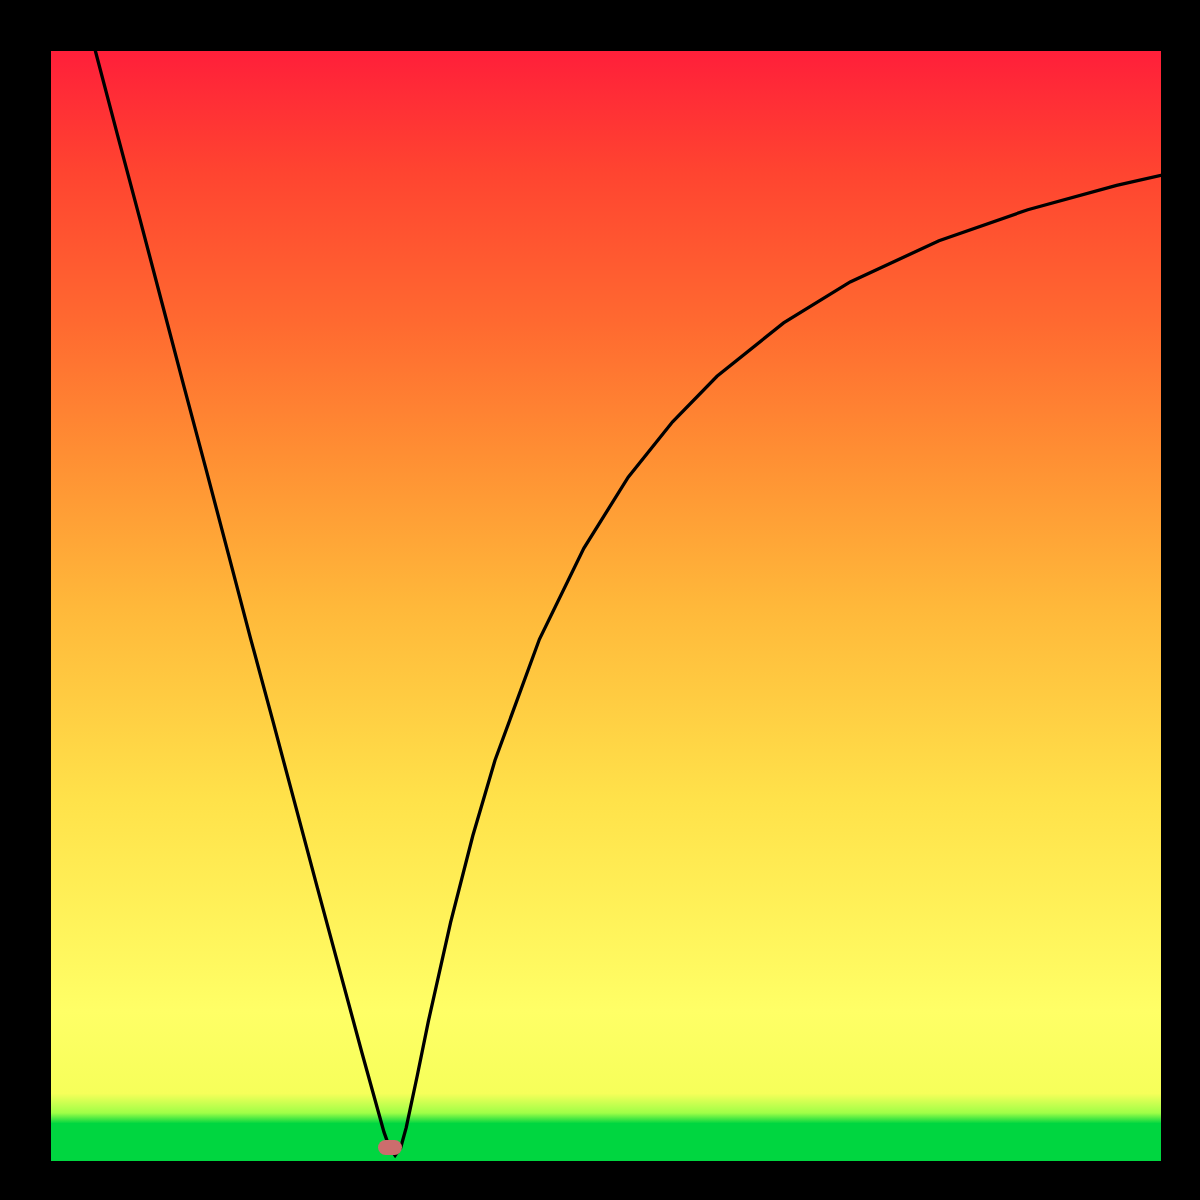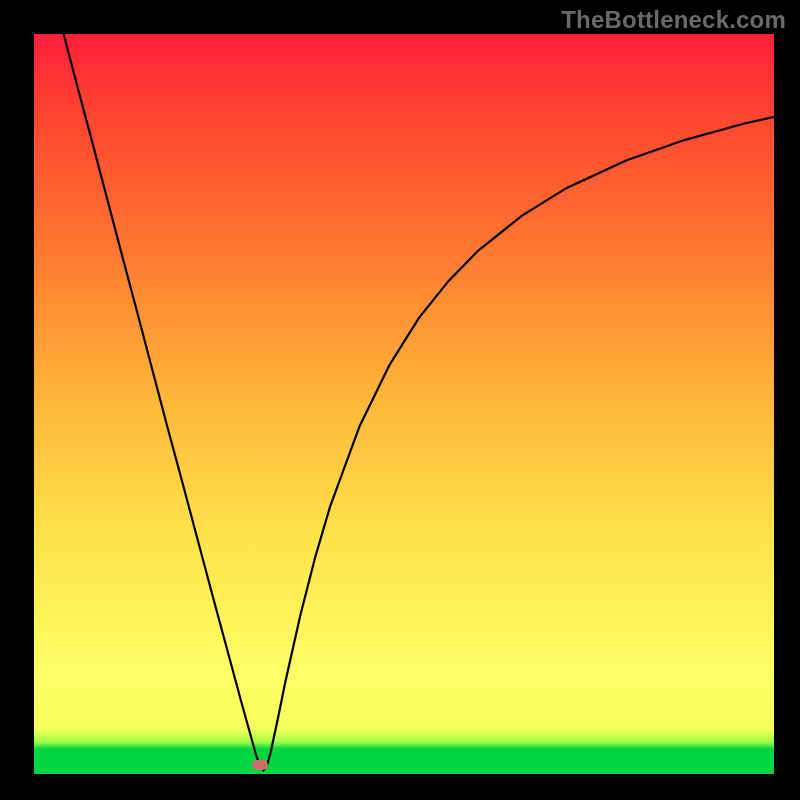--- a/index.html
+++ b/index.html
@@ -63,21 +63,20 @@
     height: 10px;
     border-radius: 5px;
     background: #cc6d6d;
     transform: translate(-50%, -50%);
   }
 </style>
 </head>
 <body>
 
 <div class="frame">
-  <div class="watermark">TheBottleneck.com</div>
 
   <div class="plot-area">
     <div class="gradient"></div>
     <svg class="curve" viewBox="0 0 740 740" preserveAspectRatio="none">
       <path id="curve-path" fill="none" stroke="#000" stroke-width="2.2" stroke-linecap="round" d="M29.60 0.00 L44.40 56.24 L59.20 111.74 L74.00 167.98 L88.80 224.22 L103.60 279.72 L118.40 335.96 L133.20 392.20 L148.00 446.96 L162.80 502.46 L177.60 557.96 L192.40 612.72 L207.20 667.48 L222.00 720.76 L225.70 731.12 L229.40 736.30 L233.10 731.12 L236.80 717.80 L244.20 683.02 L251.60 646.76 L266.40 580.90 L281.20 523.18 L296.00 472.86 L325.60 392.20 L355.20 331.52 L384.80 284.16 L414.40 247.16 L444.00 216.82 L488.40 181.30 L532.80 153.92 L592.00 126.54 L651.20 105.82 L710.40 89.54 L740.00 82.88"></path>
     </svg>
     <div id="marker" class="marker" style="left: 225.7px; top: 731.12px; background: rgb(204, 109, 109);"></div>
   </div>
 </div>
 

